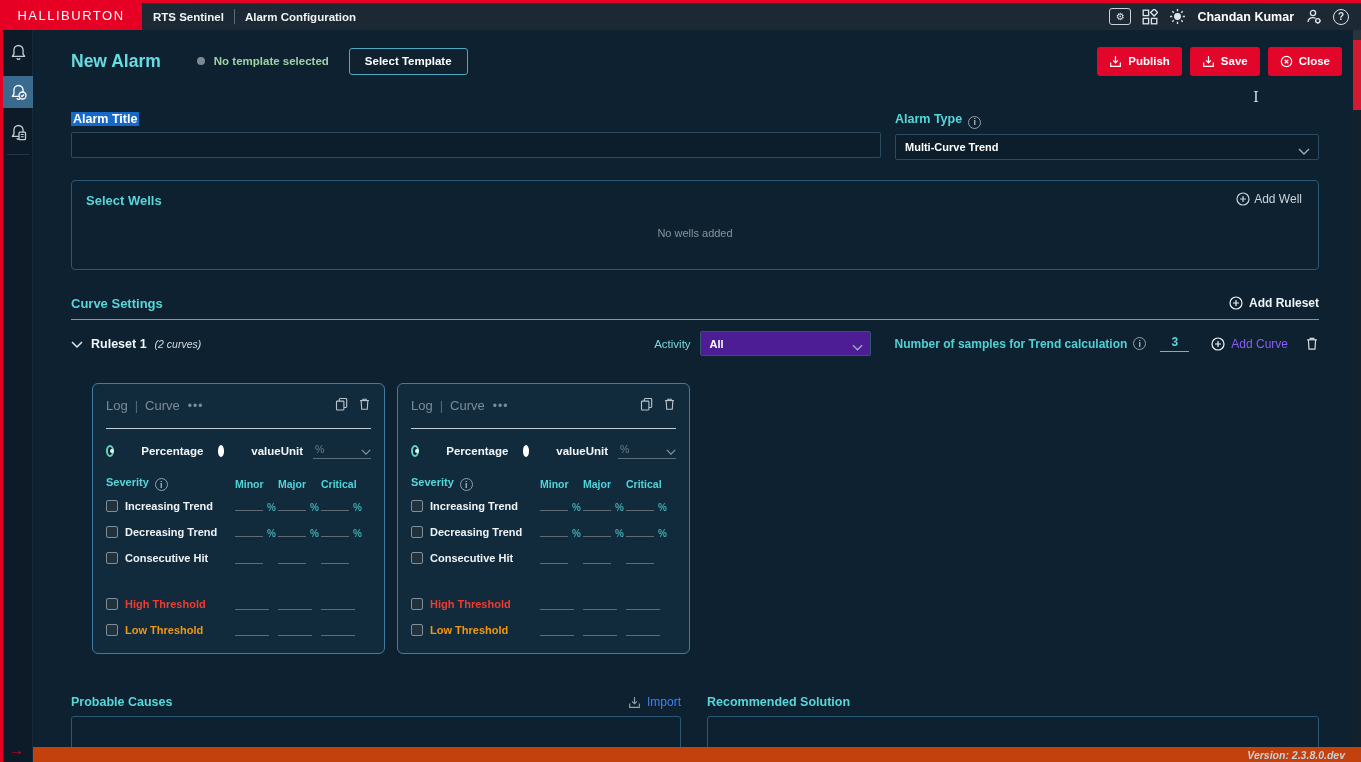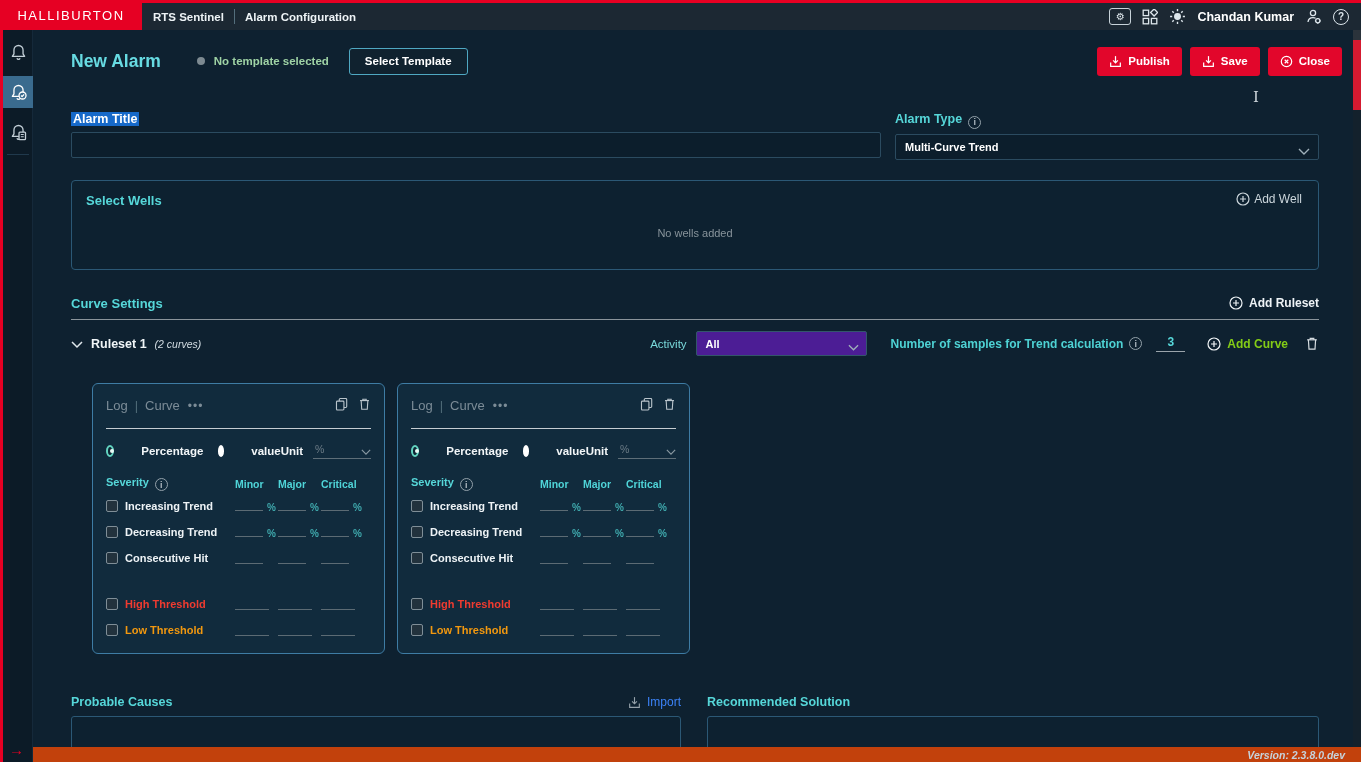--- a/index.html
+++ b/index.html
@@ -69,21 +69,21 @@
   .ruleset-row { display:flex; align-items:center; margin-top:9px; height:30px; }
   .rs-left { display:flex; align-items:center; gap:8px; }
   .rs-name { color:#f0f5f7; font-size:12.5px; font-weight:bold; }
   .rs-count { color:#d3dde3; font-size:10.5px; font-style:italic; }
   .rs-right { margin-left:auto; display:flex; align-items:center; }
   .activity-lbl { color:#79d9da; font-size:11.5px; }
   .activity-sel { position:relative; width:171px; height:25px; margin-left:9px; background:#4c1d95; border:1px solid #33566b; border-radius:2px; display:flex; align-items:center; padding:0 22px 0 9px; color:#fff; font-size:11px; font-weight:bold; }
   .activity-sel .chev { position:absolute; right:7px; top:9px; color:#9fb0ba; }
   .samples-lbl { margin-left:24px; color:#4ed2d4; font-size:12px; font-weight:bold; }
   .samples-val { margin-left:14px; width:29px; border-bottom:1px solid #9aa4ab; text-align:center; color:#56d7d9; font-size:12px; font-weight:bold; padding-bottom:2px; }
-  .add-curve { margin-left:22px; display:flex; align-items:center; gap:6px; color:#84cc16; font-size:12px; font-weight:bold; }
+  .add-curve { margin-left:22px; display:flex; align-items:center; gap:6px; color:#8b5cf6; font-size:12px; font-weight:normal; }
   .rs-trash { margin-left:17px; color:#d6dde1; display:flex; }
 
   
   .cards-row { display:flex; gap:12px; margin-top:24px; padding-left:21px; }
   .card { width:293px; height:271px; background:#112b3d; border:1px solid #3e7ca4; border-radius:6px; padding:14px 13px 0; }
   .card-head { display:flex; align-items:center; height:16px; color:#7c8c97; font-size:13px; }
   .card-head .pipe { margin:0 7px; color:#4f6a78; }
   .card-head .dots { margin-left:8px; letter-spacing:1px; font-size:12px; }
   .card-icons { margin-left:auto; display:flex; gap:10px; color:#b9c4cb; }
   .card-divider { margin-top:14px; border-bottom:1px solid #c6cdd2; }

